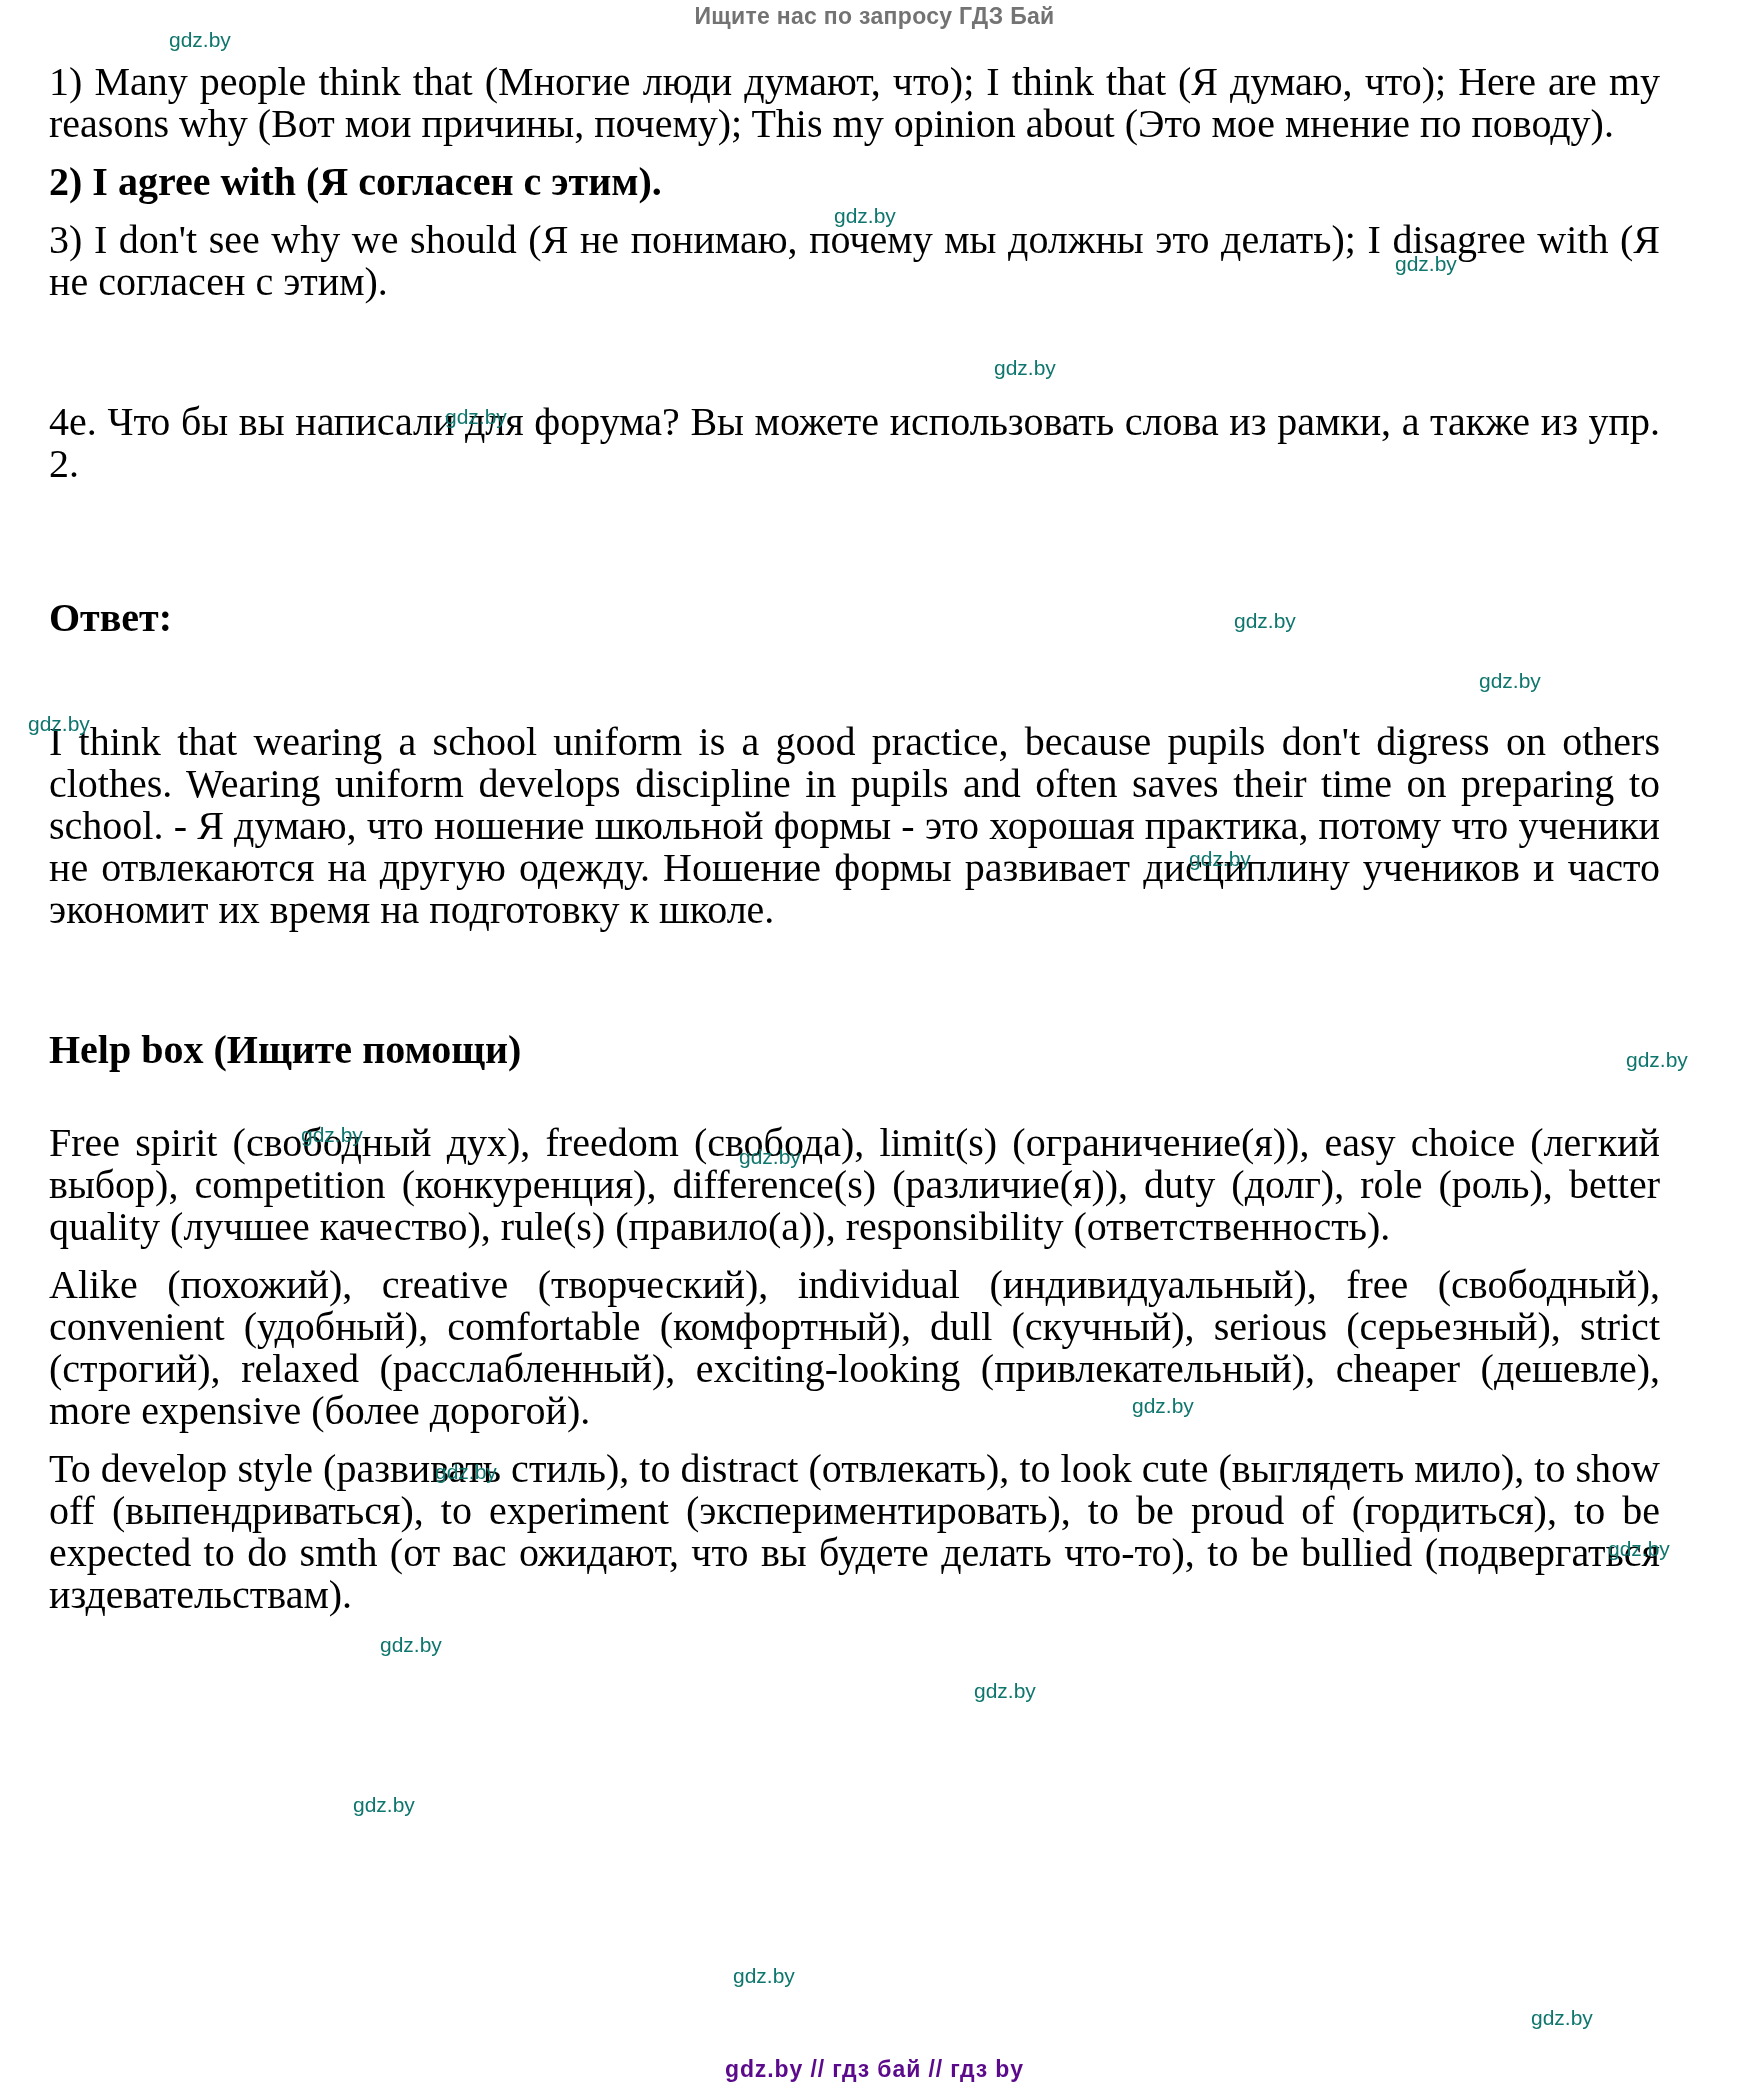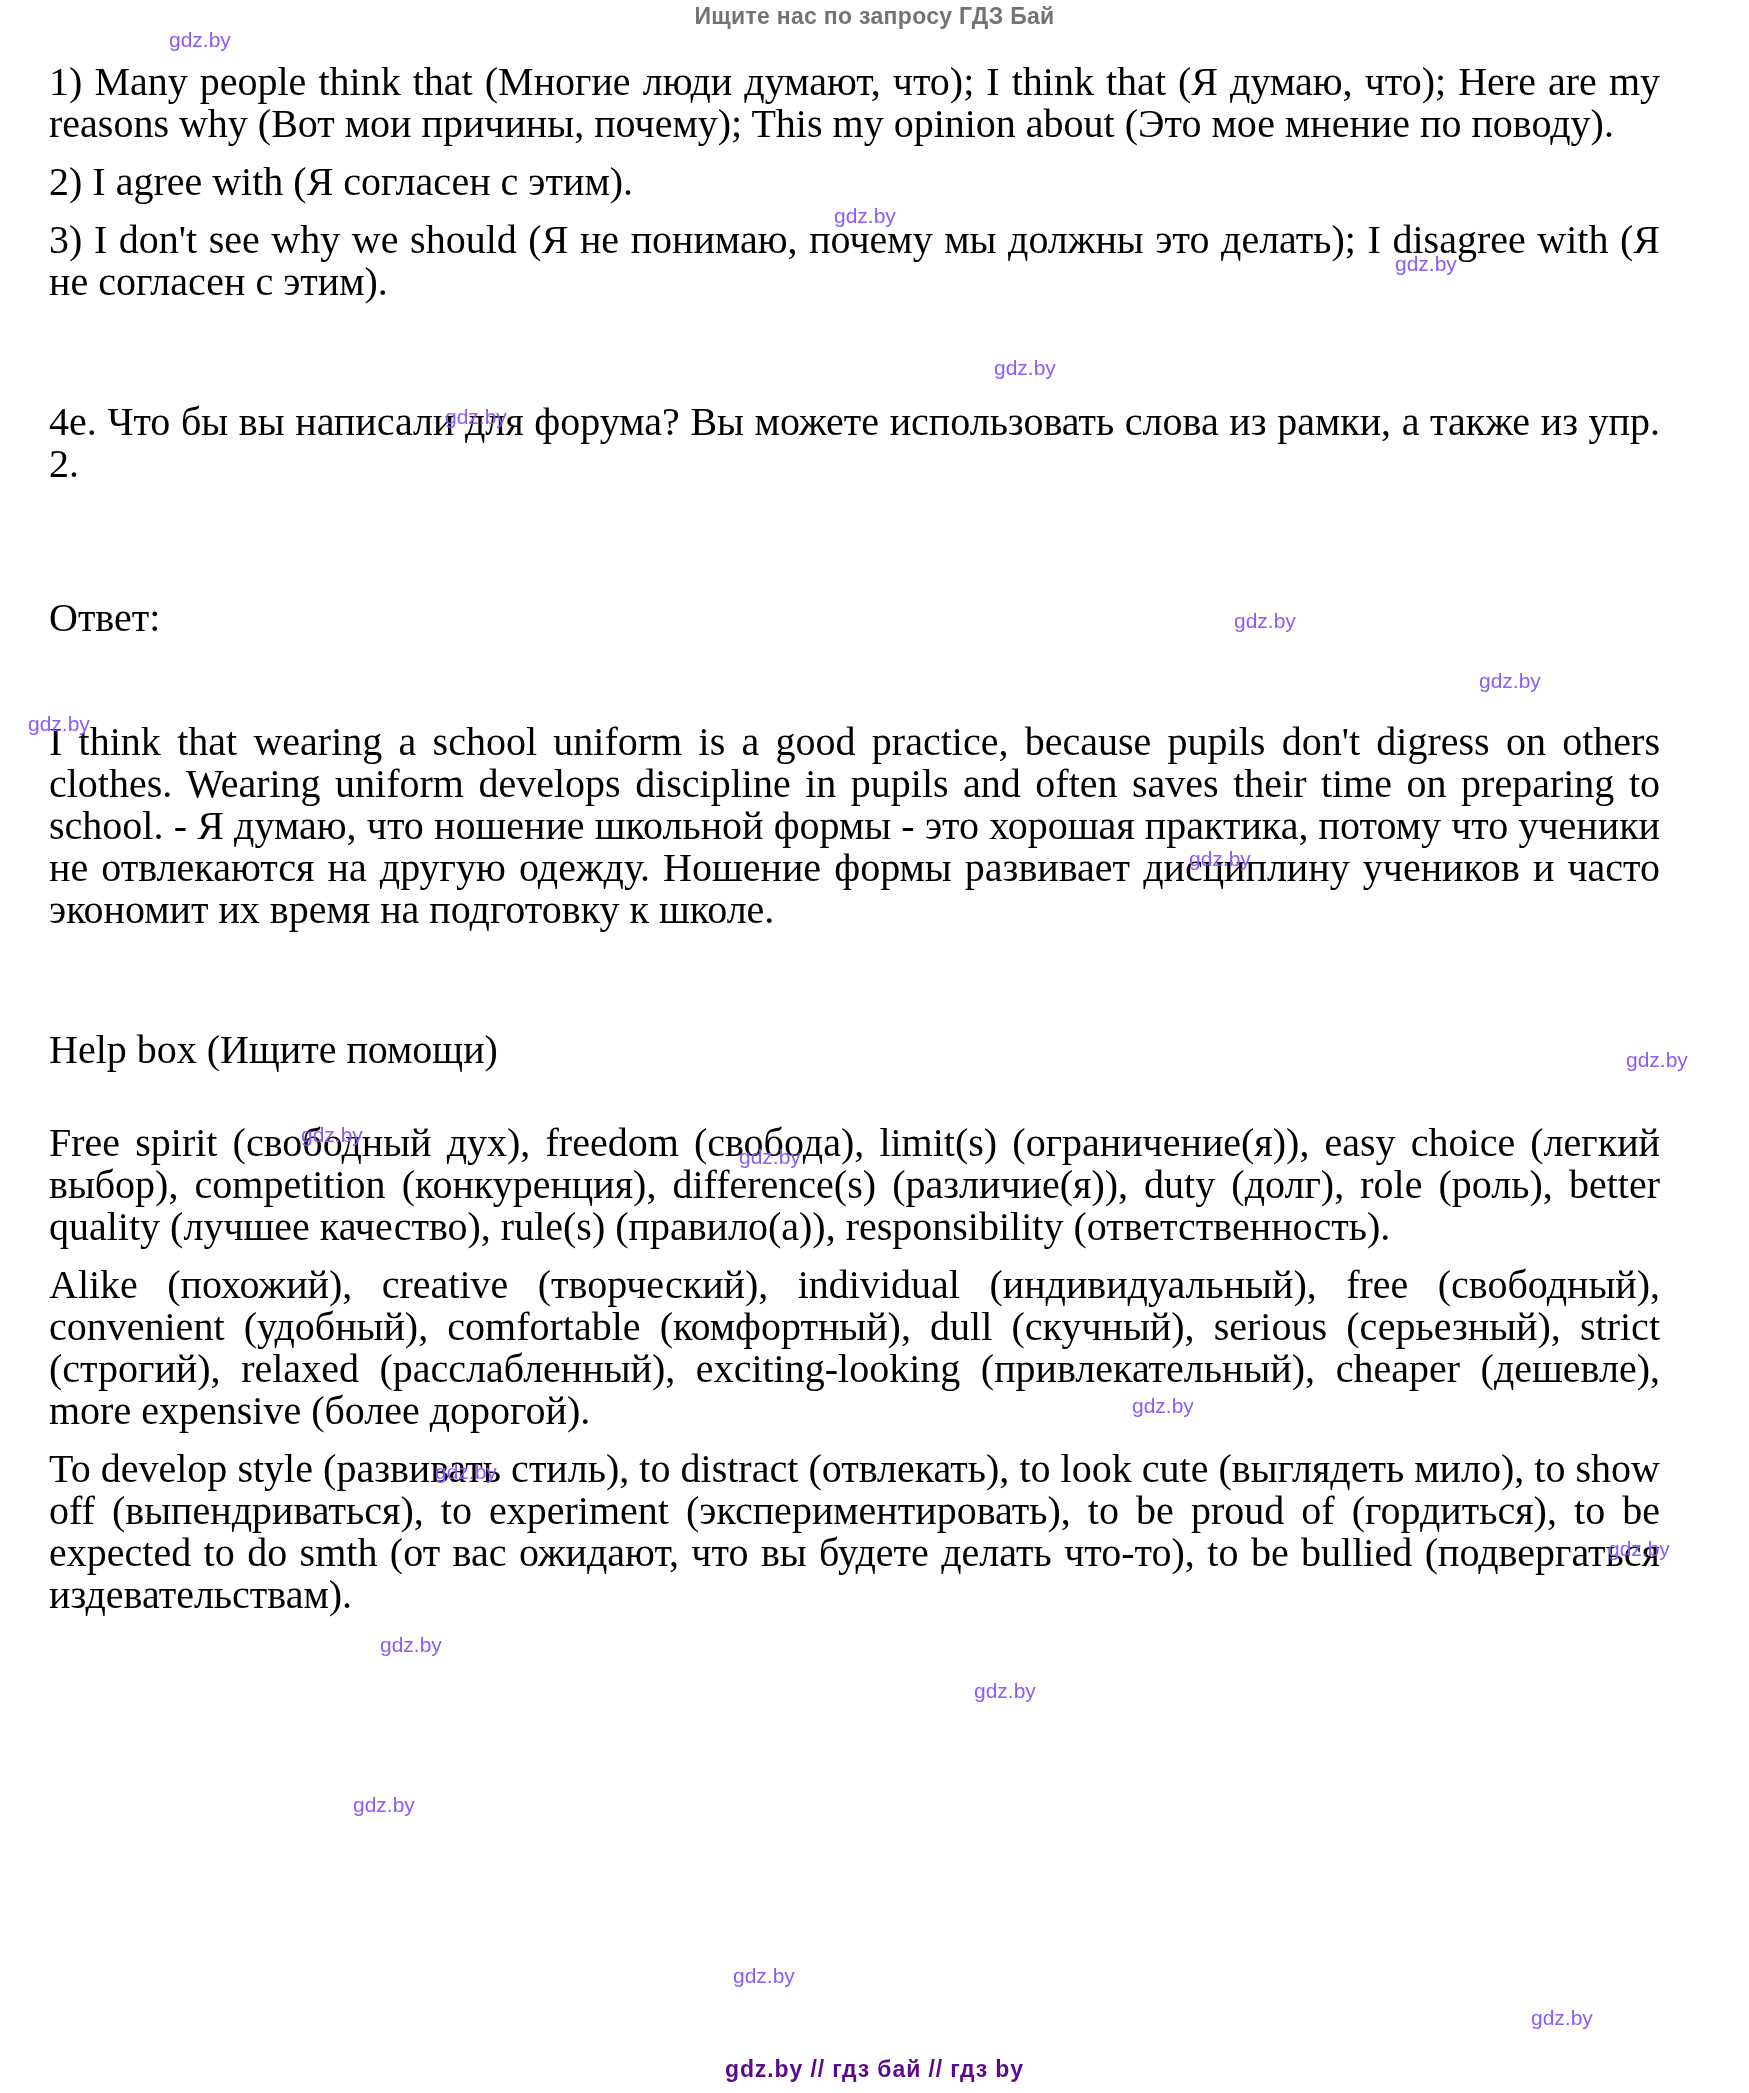--- a/index.html
+++ b/index.html
@@ -44,34 +44,34 @@
 
   .para {
     font-size: 40px;
     line-height: 42px;
     text-align: justify;
     text-justify: inter-word;
     margin: 16px;
     -webkit-hyphens: none;
     hyphens: none;
   }
-  .para.no-justify { text-align: left; }
+  .para.no-justify { text-align: left; font-weight: bold; }
 
   .gap-sm { height: 19px; }
   .gap-md { height: 50px; }
   .gap-lg { height: 66px; }
   .gap-xl { height: 80px; }
 
   
   .wm {
     position: absolute;
     font-family: "Liberation Sans", "DejaVu Sans", sans-serif;
     font-size: 21px;
     line-height: 21px;
-    color: #8b5cf6;
+    color: #0f766e;
     white-space: nowrap;
     pointer-events: none;
     text-align: right;
   }
 
   
   .footer {
     position: absolute;
     left: 0;
     bottom: 10.4px;

